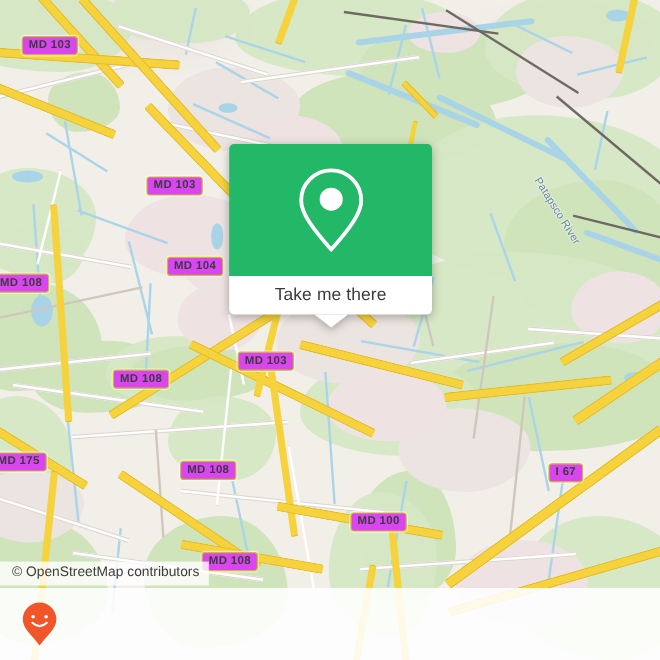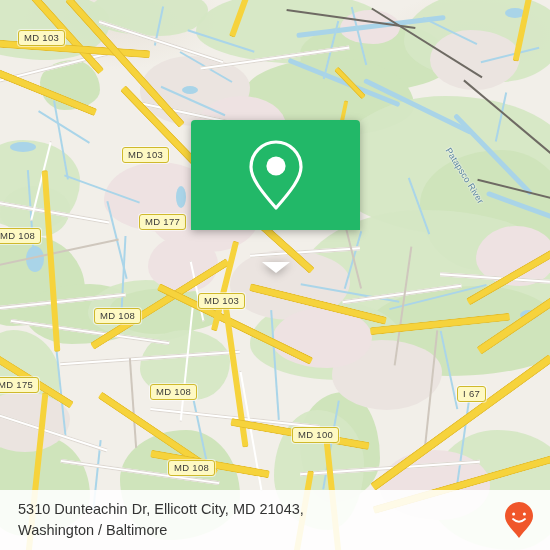--- a/index.html
+++ b/index.html
@@ -29,22 +29,22 @@
   .lake{position:absolute;background:#a9d4e8;border-radius:50%;}
 
   
   .road-major{position:absolute;background:#f6d33c;border-top:1px solid #e3bb2b;border-bottom:1px solid #e3bb2b;border-radius:2px;}
   .road-minor{position:absolute;background:#ffffff;border-top:1px solid #ddd7d0;border-bottom:1px solid #ddd7d0;}
   .road-track{position:absolute;background:#cfc7bd;}
   .rail{position:absolute;background:#6e6a63;}
 
   
   .shield{
-    position:absolute;background:#fef9c3;border:1.5px solid #cfb92c;border-radius:3px;
-    color:#3b3b3b;font-size:9.5px;font-weight:normal;letter-spacing:.3px;
+    position:absolute;background:#d946ef;border:1.5px solid #cfb92c;border-radius:3px;
+    color:#3b3b3b;font-size:9.5px;font-weight:bold;letter-spacing:.3px;
     padding:1px 5px 2px 5px;line-height:11px;white-space:nowrap;
     box-shadow:0 0 0 1px rgba(255,255,255,.55);
   }
   .river-label{
     position:absolute;color:#5d86a0;font-size:9px;white-space:nowrap;
     letter-spacing:.2px;text-shadow:0 0 2px #fff,0 0 2px #fff;
   }
 
   
   .callout{position:absolute;left:191px;top:120px;width:169px;height:142px;
@@ -220,47 +220,47 @@
     <div class="road-major" style="left:150px;top:460px;width:120px;height:6px;transform:rotate(10deg);"></div>
     <div class="road-major" style="left:236px;top:-4px;width:6px;height:40px;transform:rotate(20deg);"></div>
     <div class="road-major" style="left:330px;top:80px;width:40px;height:4px;transform:rotate(46deg);"></div>
     <div class="road-major" style="left:340px;top:100px;width:4px;height:40px;transform:rotate(12deg);"></div>
     <div class="road-major" style="left:520px;top:-10px;width:6px;height:70px;transform:rotate(12deg);"></div>
 
     <div class="river-label" style="left:452px;top:146px;transform:rotate(58deg);transform-origin:left top;">Patapsco River</div>
 
     <div class="shield" style="left:18px;top:30px;">MD 103</div>
     <div class="shield" style="left:122px;top:147px;">MD 103</div>
-    <div class="shield" style="left:139px;top:214px;">MD 177</div>
+    <div class="shield" style="left:139px;top:214px;">MD 104</div>
     <div class="shield" style="left:-6px;top:228px;">MD 108</div>
     <div class="shield" style="left:198px;top:293px;">MD 103</div>
     <div class="shield" style="left:94px;top:308px;">MD 108</div>
     <div class="shield" style="left:-8px;top:377px;">MD 175</div>
     <div class="shield" style="left:150px;top:384px;">MD 108</div>
     <div class="shield" style="left:457px;top:386px;">I 67</div>
     <div class="shield" style="left:292px;top:427px;text-align:center;">MD 100</div>
     <div class="shield" style="left:168px;top:460px;">MD 108</div>
 
     <div class="callout">
       <div class="callout-top">
         <svg class="pin-svg" width="60" height="74" viewBox="0 0 60 74">
           <path d="M30 4 C16.2 4 5 15.2 5 29 C5 40 15 53 30 70 C45 53 55 40 55 29 C55 15.2 43.8 4 30 4 Z" fill="none" stroke="#ffffff" stroke-width="3.2" stroke-linejoin="round"></path>
           <circle cx="30" cy="28" r="9.6" fill="#ffffff"></circle>
         </svg>
       </div>
+      <div class="callout-bottom">
+        <span class="callout-label">Take me there</span>
+      </div>
       <div class="callout-tail"></div>
     </div>
 
+    <div class="attrib">© OpenStreetMap contributors</div>
   </div>
 
   <div class="footer">
-    <div class="addr">
-      <div>5310 Dunteachin Dr, Ellicott City, MD 21043,</div>
-      <div>Washington / Baltimore</div>
-    </div>
     <div class="brand">
       <svg width="30" height="38" viewBox="0 0 30 38">
         <path d="M15 1 C7.3 1 1 7.3 1 15 C1 23 9 28.5 15 37 C21 28.5 29 23 29 15 C29 7.3 22.7 1 15 1 Z" fill="#f0562a"></path>
         <circle cx="9.6" cy="13" r="1.5" fill="#ffffff"></circle>
         <circle cx="20.4" cy="13" r="1.5" fill="#ffffff"></circle>
         <path d="M9 18 Q15 23.5 21 18" fill="none" stroke="#ffffff" stroke-width="1.8" stroke-linecap="round"></path>
       </svg>
     </div>
   </div>
 

